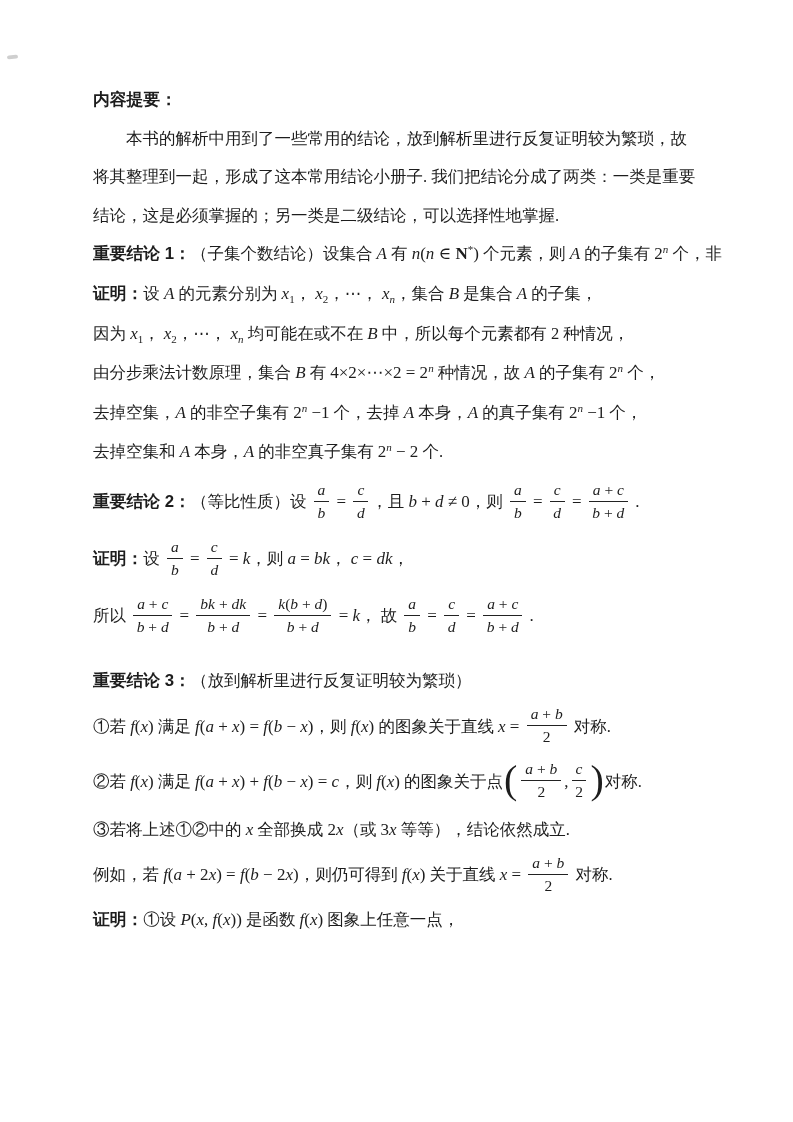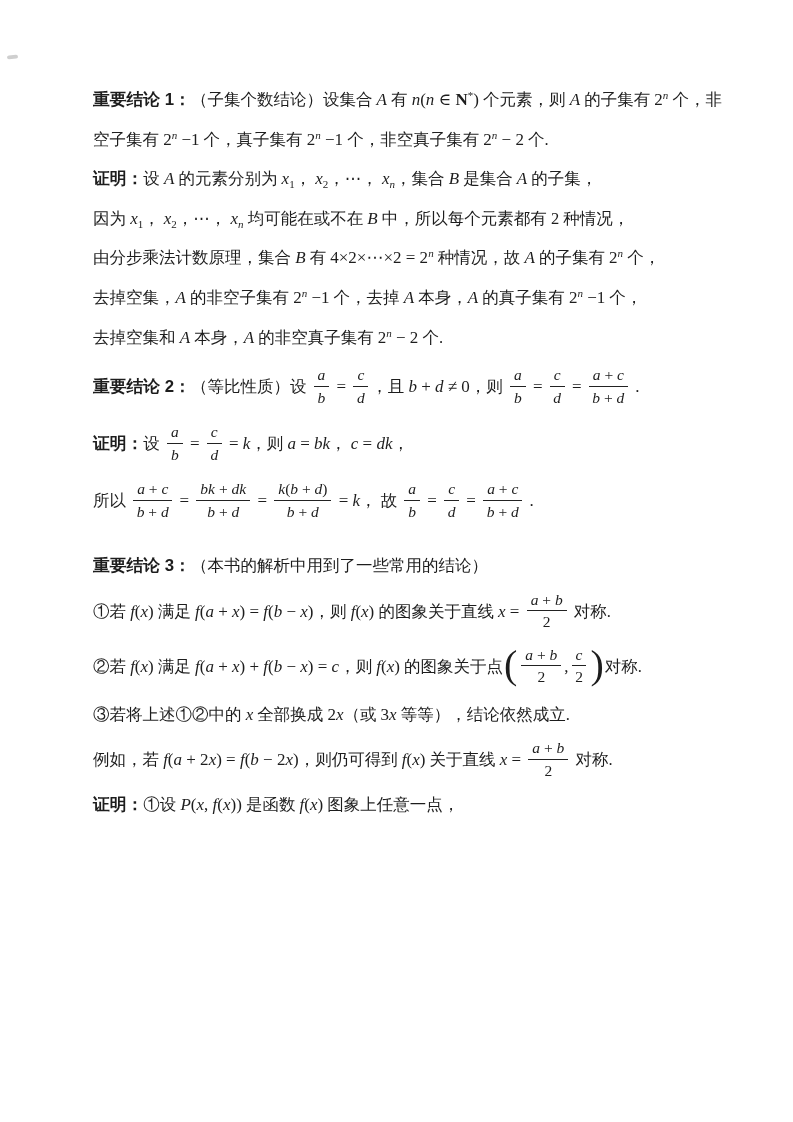--- a/index.html
+++ b/index.html
@@ -24,36 +24,41 @@
   .frac .fd{display:block;padding-top:1px;}
   .frac .i,.frac .r{font-size:15.5px;}
   .bp{font-family:"Liberation Serif","DejaVu Serif",serif;font-size:40px;font-weight:300;vertical-align:middle;position:relative;top:-3px;line-height:0;padding:0 1px;}
   .speck{position:absolute;left:7px;top:55px;width:11px;height:4px;background:#cfcfcf;border-radius:2px;transform:rotate(-6deg);}
 </style>
 </head>
 <body>
 
 <div class="speck"></div>
 <main id="doc">
+    <section class="block block-intro">
+      <div class="ln"><span class="lb">内容提要：</span></div>
+      <div class="ln ind"><span class="t">本书的解析中用到了一些常用的结论，放到解析里进行反复证明较为繁琐，故</span></div>
+      <div class="ln"><span class="t">将其整理到一起，形成了这本常用结论小册子. 我们把结论分成了两类：一类是重要</span></div>
+      <div class="ln"><span class="t">结论，这是必须掌握的；另一类是二级结论，可以选择性地掌握.</span></div>
+    </section>
     <section class="block block-conclusion-1">
       <div class="ln"><span class="lb">重要结论 1：</span><span class="t">（子集个数结论）设集合 </span><span class="i">A</span><span class="t"> 有 </span><span class="i">n</span><span class="r">(</span><span class="i">n</span><span class="r"> ∈ </span><span class="b">N</span><span class="sup r">*</span><span class="r">)</span><span class="t"> 个元素，则 </span><span class="i">A</span><span class="t"> 的子集有 </span><span class="r">2</span><span class="sup i">n</span><span class="t"> 个，非</span></div>
-      <div class="ln"><span class="t">空子集有 </span><span class="r">2</span><span class="sup i">n</span><span class="r"> −1</span><span class="t"> 个，真子集有 </span><span class="r">2</span><span class="sup i">n</span><span class="r"> −1</span><span class="t"> 个，非空真子集有 </span><span class="r">2</span><span class="sup i">n</span><span class="r"> − 2</span><span class="t"> 个.</span></div>
       <div class="ln"><span class="lb">证明：</span><span class="t">设 </span><span class="i">A</span><span class="t"> 的元素分别为 </span><span class="i">x</span><span class="sub r">1</span><span class="t">， </span><span class="i">x</span><span class="sub r">2</span><span class="t">，⋯， </span><span class="i">x</span><span class="sub i">n</span><span class="t">，集合 </span><span class="i">B</span><span class="t"> 是集合 </span><span class="i">A</span><span class="t"> 的子集，</span></div>
       <div class="ln"><span class="t">因为 </span><span class="i">x</span><span class="sub r">1</span><span class="t">， </span><span class="i">x</span><span class="sub r">2</span><span class="t">，⋯， </span><span class="i">x</span><span class="sub i">n</span><span class="t"> 均可能在或不在 </span><span class="i">B</span><span class="t"> 中，所以每个元素都有 2 种情况，</span></div>
       <div class="ln"><span class="t">由分步乘法计数原理，集合 </span><span class="i">B</span><span class="t"> 有 </span><span class="r">4×2×⋯×2 = 2</span><span class="sup i">n</span><span class="t"> 种情况，故 </span><span class="i">A</span><span class="t"> 的子集有 </span><span class="r">2</span><span class="sup i">n</span><span class="t"> 个，</span></div>
       <div class="ln"><span class="t">去掉空集，</span><span class="i">A</span><span class="t"> 的非空子集有 </span><span class="r">2</span><span class="sup i">n</span><span class="r"> −1</span><span class="t"> 个，去掉 </span><span class="i">A</span><span class="t"> 本身，</span><span class="i">A</span><span class="t"> 的真子集有 </span><span class="r">2</span><span class="sup i">n</span><span class="r"> −1</span><span class="t"> 个，</span></div>
       <div class="ln"><span class="t">去掉空集和 </span><span class="i">A</span><span class="t"> 本身，</span><span class="i">A</span><span class="t"> 的非空真子集有 </span><span class="r">2</span><span class="sup i">n</span><span class="r"> − 2</span><span class="t"> 个.</span></div>
     </section>
     <section class="block block-conclusion-2">
       <div class="ln k-t"><span class="lb">重要结论 2：</span><span class="t">（等比性质）设 </span><span class="frac"><span class="fn"><span class="i">a</span></span><span class="fd"><span class="i">b</span></span></span><span class="r"> = </span><span class="frac"><span class="fn"><span class="i">c</span></span><span class="fd"><span class="i">d</span></span></span><span class="t">，且 </span><span class="i">b</span><span class="r"> + </span><span class="i">d</span><span class="r"> ≠ 0</span><span class="t">，则 </span><span class="frac"><span class="fn"><span class="i">a</span></span><span class="fd"><span class="i">b</span></span></span><span class="r"> = </span><span class="frac"><span class="fn"><span class="i">c</span></span><span class="fd"><span class="i">d</span></span></span><span class="r"> = </span><span class="frac"><span class="fn"><span class="i">a</span><span class="r"> + </span><span class="i">c</span></span><span class="fd"><span class="i">b</span><span class="r"> + </span><span class="i">d</span></span></span><span class="r"> .</span></div>
       <div class="ln k-t"><span class="lb">证明：</span><span class="t">设 </span><span class="frac"><span class="fn"><span class="i">a</span></span><span class="fd"><span class="i">b</span></span></span><span class="r"> = </span><span class="frac"><span class="fn"><span class="i">c</span></span><span class="fd"><span class="i">d</span></span></span><span class="r"> = </span><span class="i">k</span><span class="t">，则 </span><span class="i">a</span><span class="r"> = </span><span class="i">bk</span><span class="t">， </span><span class="i">c</span><span class="r"> = </span><span class="i">dk</span><span class="t">，</span></div>
       <div class="ln k-t"><span class="t">所以 </span><span class="frac"><span class="fn"><span class="i">a</span><span class="r"> + </span><span class="i">c</span></span><span class="fd"><span class="i">b</span><span class="r"> + </span><span class="i">d</span></span></span><span class="r"> = </span><span class="frac"><span class="fn"><span class="i">bk</span><span class="r"> + </span><span class="i">dk</span></span><span class="fd"><span class="i">b</span><span class="r"> + </span><span class="i">d</span></span></span><span class="r"> = </span><span class="frac"><span class="fn"><span class="i">k</span><span class="r">(</span><span class="i">b</span><span class="r"> + </span><span class="i">d</span><span class="r">)</span></span><span class="fd"><span class="i">b</span><span class="r"> + </span><span class="i">d</span></span></span><span class="r"> = </span><span class="i">k</span><span class="t">， 故 </span><span class="frac"><span class="fn"><span class="i">a</span></span><span class="fd"><span class="i">b</span></span></span><span class="r"> = </span><span class="frac"><span class="fn"><span class="i">c</span></span><span class="fd"><span class="i">d</span></span></span><span class="r"> = </span><span class="frac"><span class="fn"><span class="i">a</span><span class="r"> + </span><span class="i">c</span></span><span class="fd"><span class="i">b</span><span class="r"> + </span><span class="i">d</span></span></span><span class="r"> .</span></div>
     </section>
     <section class="block block-conclusion-3">
-      <div class="ln"><span class="lb">重要结论 3：</span><span class="t">（本书的解析中用到了一些常用的结论）</span></div>
+      <div class="ln"><span class="lb">重要结论 3：</span><span class="t">（放到解析里进行反复证明较为繁琐）</span></div>
       <div class="ln k-f"><span class="t">①若 </span><span class="i">f</span><span class="r">(</span><span class="i">x</span><span class="r">)</span><span class="t"> 满足 </span><span class="i">f</span><span class="r">(</span><span class="i">a</span><span class="r"> + </span><span class="i">x</span><span class="r">) = </span><span class="i">f</span><span class="r">(</span><span class="i">b</span><span class="r"> − </span><span class="i">x</span><span class="r">)</span><span class="t">，则 </span><span class="i">f</span><span class="r">(</span><span class="i">x</span><span class="r">)</span><span class="t"> 的图象关于直线 </span><span class="i">x</span><span class="r"> = </span><span class="frac"><span class="fn"><span class="i">a</span><span class="r"> + </span><span class="i">b</span></span><span class="fd"><span class="r">2</span></span></span><span class="t"> 对称.</span></div>
       <div class="ln k-fb"><span class="t">②若 </span><span class="i">f</span><span class="r">(</span><span class="i">x</span><span class="r">)</span><span class="t"> 满足 </span><span class="i">f</span><span class="r">(</span><span class="i">a</span><span class="r"> + </span><span class="i">x</span><span class="r">) + </span><span class="i">f</span><span class="r">(</span><span class="i">b</span><span class="r"> − </span><span class="i">x</span><span class="r">) = </span><span class="i">c</span><span class="t">，则 </span><span class="i">f</span><span class="r">(</span><span class="i">x</span><span class="r">)</span><span class="t"> 的图象关于点</span><span class="bp">(</span><span class="frac"><span class="fn"><span class="i">a</span><span class="r"> + </span><span class="i">b</span></span><span class="fd"><span class="r">2</span></span></span><span class="r">,</span><span class="frac"><span class="fn"><span class="i">c</span></span><span class="fd"><span class="r">2</span></span></span><span class="bp">)</span><span class="t">对称.</span></div>
       <div class="ln"><span class="t">③若将上述①②中的 </span><span class="i">x</span><span class="t"> 全部换成 </span><span class="r">2</span><span class="i">x</span><span class="t">（或 </span><span class="r">3</span><span class="i">x</span><span class="t"> 等等），结论依然成立.</span></div>
       <div class="ln k-f"><span class="t">例如，若 </span><span class="i">f</span><span class="r">(</span><span class="i">a</span><span class="r"> + 2</span><span class="i">x</span><span class="r">) = </span><span class="i">f</span><span class="r">(</span><span class="i">b</span><span class="r"> − 2</span><span class="i">x</span><span class="r">)</span><span class="t">，则仍可得到 </span><span class="i">f</span><span class="r">(</span><span class="i">x</span><span class="r">)</span><span class="t"> 关于直线 </span><span class="i">x</span><span class="r"> = </span><span class="frac"><span class="fn"><span class="i">a</span><span class="r"> + </span><span class="i">b</span></span><span class="fd"><span class="r">2</span></span></span><span class="t"> 对称.</span></div>
       <div class="ln"><span class="lb">证明：</span><span class="t">①设 </span><span class="i">P</span><span class="r">(</span><span class="i">x</span><span class="r">, </span><span class="i">f</span><span class="r">(</span><span class="i">x</span><span class="r">))</span><span class="t"> 是函数 </span><span class="i">f</span><span class="r">(</span><span class="i">x</span><span class="r">)</span><span class="t"> 图象上任意一点，</span></div>
     </section>
   </main>
 
 <style>
   .block-conclusion-1{}

